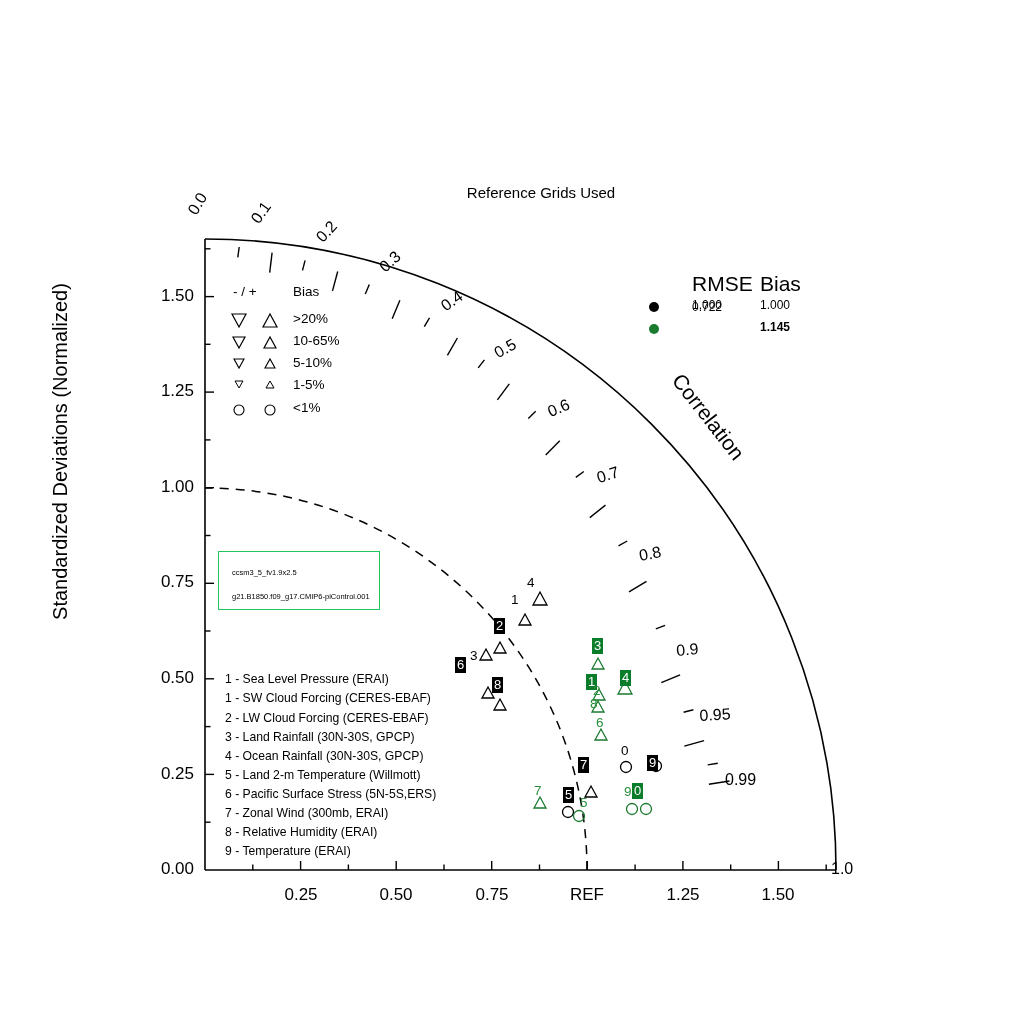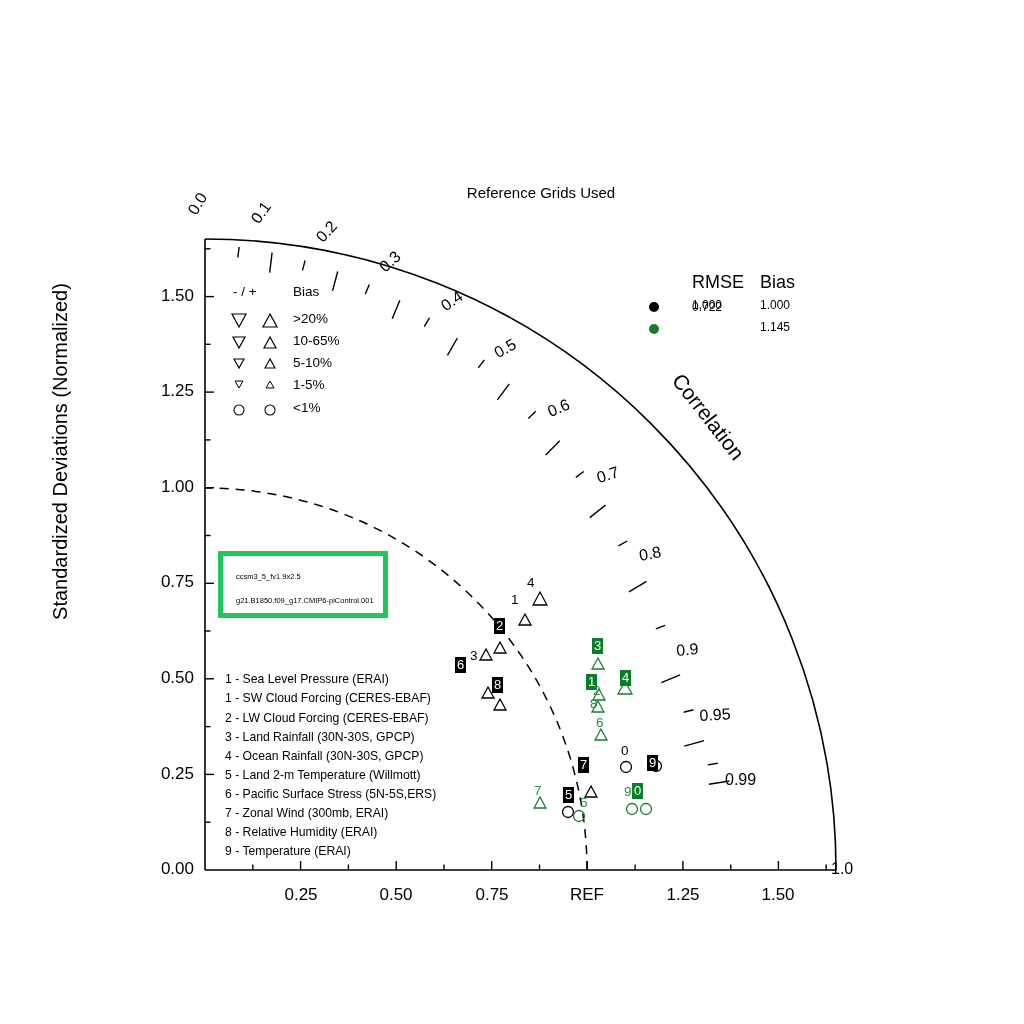--- a/index.html
+++ b/index.html
@@ -26,26 +26,26 @@
     left:-190px;top:440px;width:500px;text-align:center;
     font-size:20px;
     transform:rotate(-90deg);
     transform-origin:center center;
   }
   svg{position:absolute;left:0;top:0;}
   .tklabel{font-size:17px;}
   .corrlabel{font-size:16px;}
   .legend-box{
     left:218px;top:551px;width:160px;height:57px;
-    border:5px solid #22c55e;background:#fff;
+    border:1px solid #22c55e;background:#fff;
   }
   .legend-row{font-size:7.5px;}
   .listitem{font-size:12.2px;}
   .biashdr{font-size:13.5px;}
-  .rmsehdr{font-size:18px;}
+  .rmsehdr{font-size:21px;}
   .rmseval{font-size:12px;}
   .box-num{
     font-size:13px;color:#fff;background:#000;
     padding:0px 2px 1px 2px;line-height:15px;
   }
   .box-num.green{background:#0a7d2a;}
   .plain-num{font-size:13.5px;color:#000;}
   .plain-num.green{color:#2a8f3c;}
 </style>
 </head>
@@ -220,21 +220,21 @@
   <div class="abs biashdr" style="left:293px;top:333px;">10-65%</div>
   <div class="abs biashdr" style="left:293px;top:355px;">5-10%</div>
   <div class="abs biashdr" style="left:293px;top:377px;">1-5%</div>
   <div class="abs biashdr" style="left:293px;top:400px;">&lt;1%</div>
 
   <div class="abs rmsehdr" style="left:692px;top:272px;">RMSE</div>
   <div class="abs rmsehdr" style="left:760px;top:272px;">Bias</div>
   <div class="abs rmseval" style="left:692px;top:298px;">1.000</div>
   <div class="abs rmseval" style="left:760px;top:298px;">1.000</div>
   <div class="abs rmseval" style="left:692px;top:300px;">0.722</div>
-  <div class="abs rmseval" style="left:760px;top:320px;">1.145</div>
+  <div class="abs rmseval" style="left:760px;top:320px;font-weight:bold;">1.145</div>
 
   <div class="abs legend-box">
     <div class="abs legend-row" style="left:13px;top:16px;">ccsm3_5_fv1.9x2.5</div>
     <div class="abs legend-row" style="left:13px;top:40px;">g21.B1850.f09_g17.CMIP6-piControl.001</div>
   </div>
 
   <div class="abs listitem" style="left:225px;top:672px;">1 - Sea Level Pressure (ERAI)</div>
   <div class="abs listitem" style="left:225px;top:691px;">1 - SW Cloud Forcing (CERES-EBAF)</div>
   <div class="abs listitem" style="left:225px;top:711px;text-align:center;">2 - LW Cloud Forcing (CERES-EBAF)</div>
   <div class="abs listitem" style="left:225px;top:730px;">3 - Land Rainfall (30N-30S, GPCP)</div>

